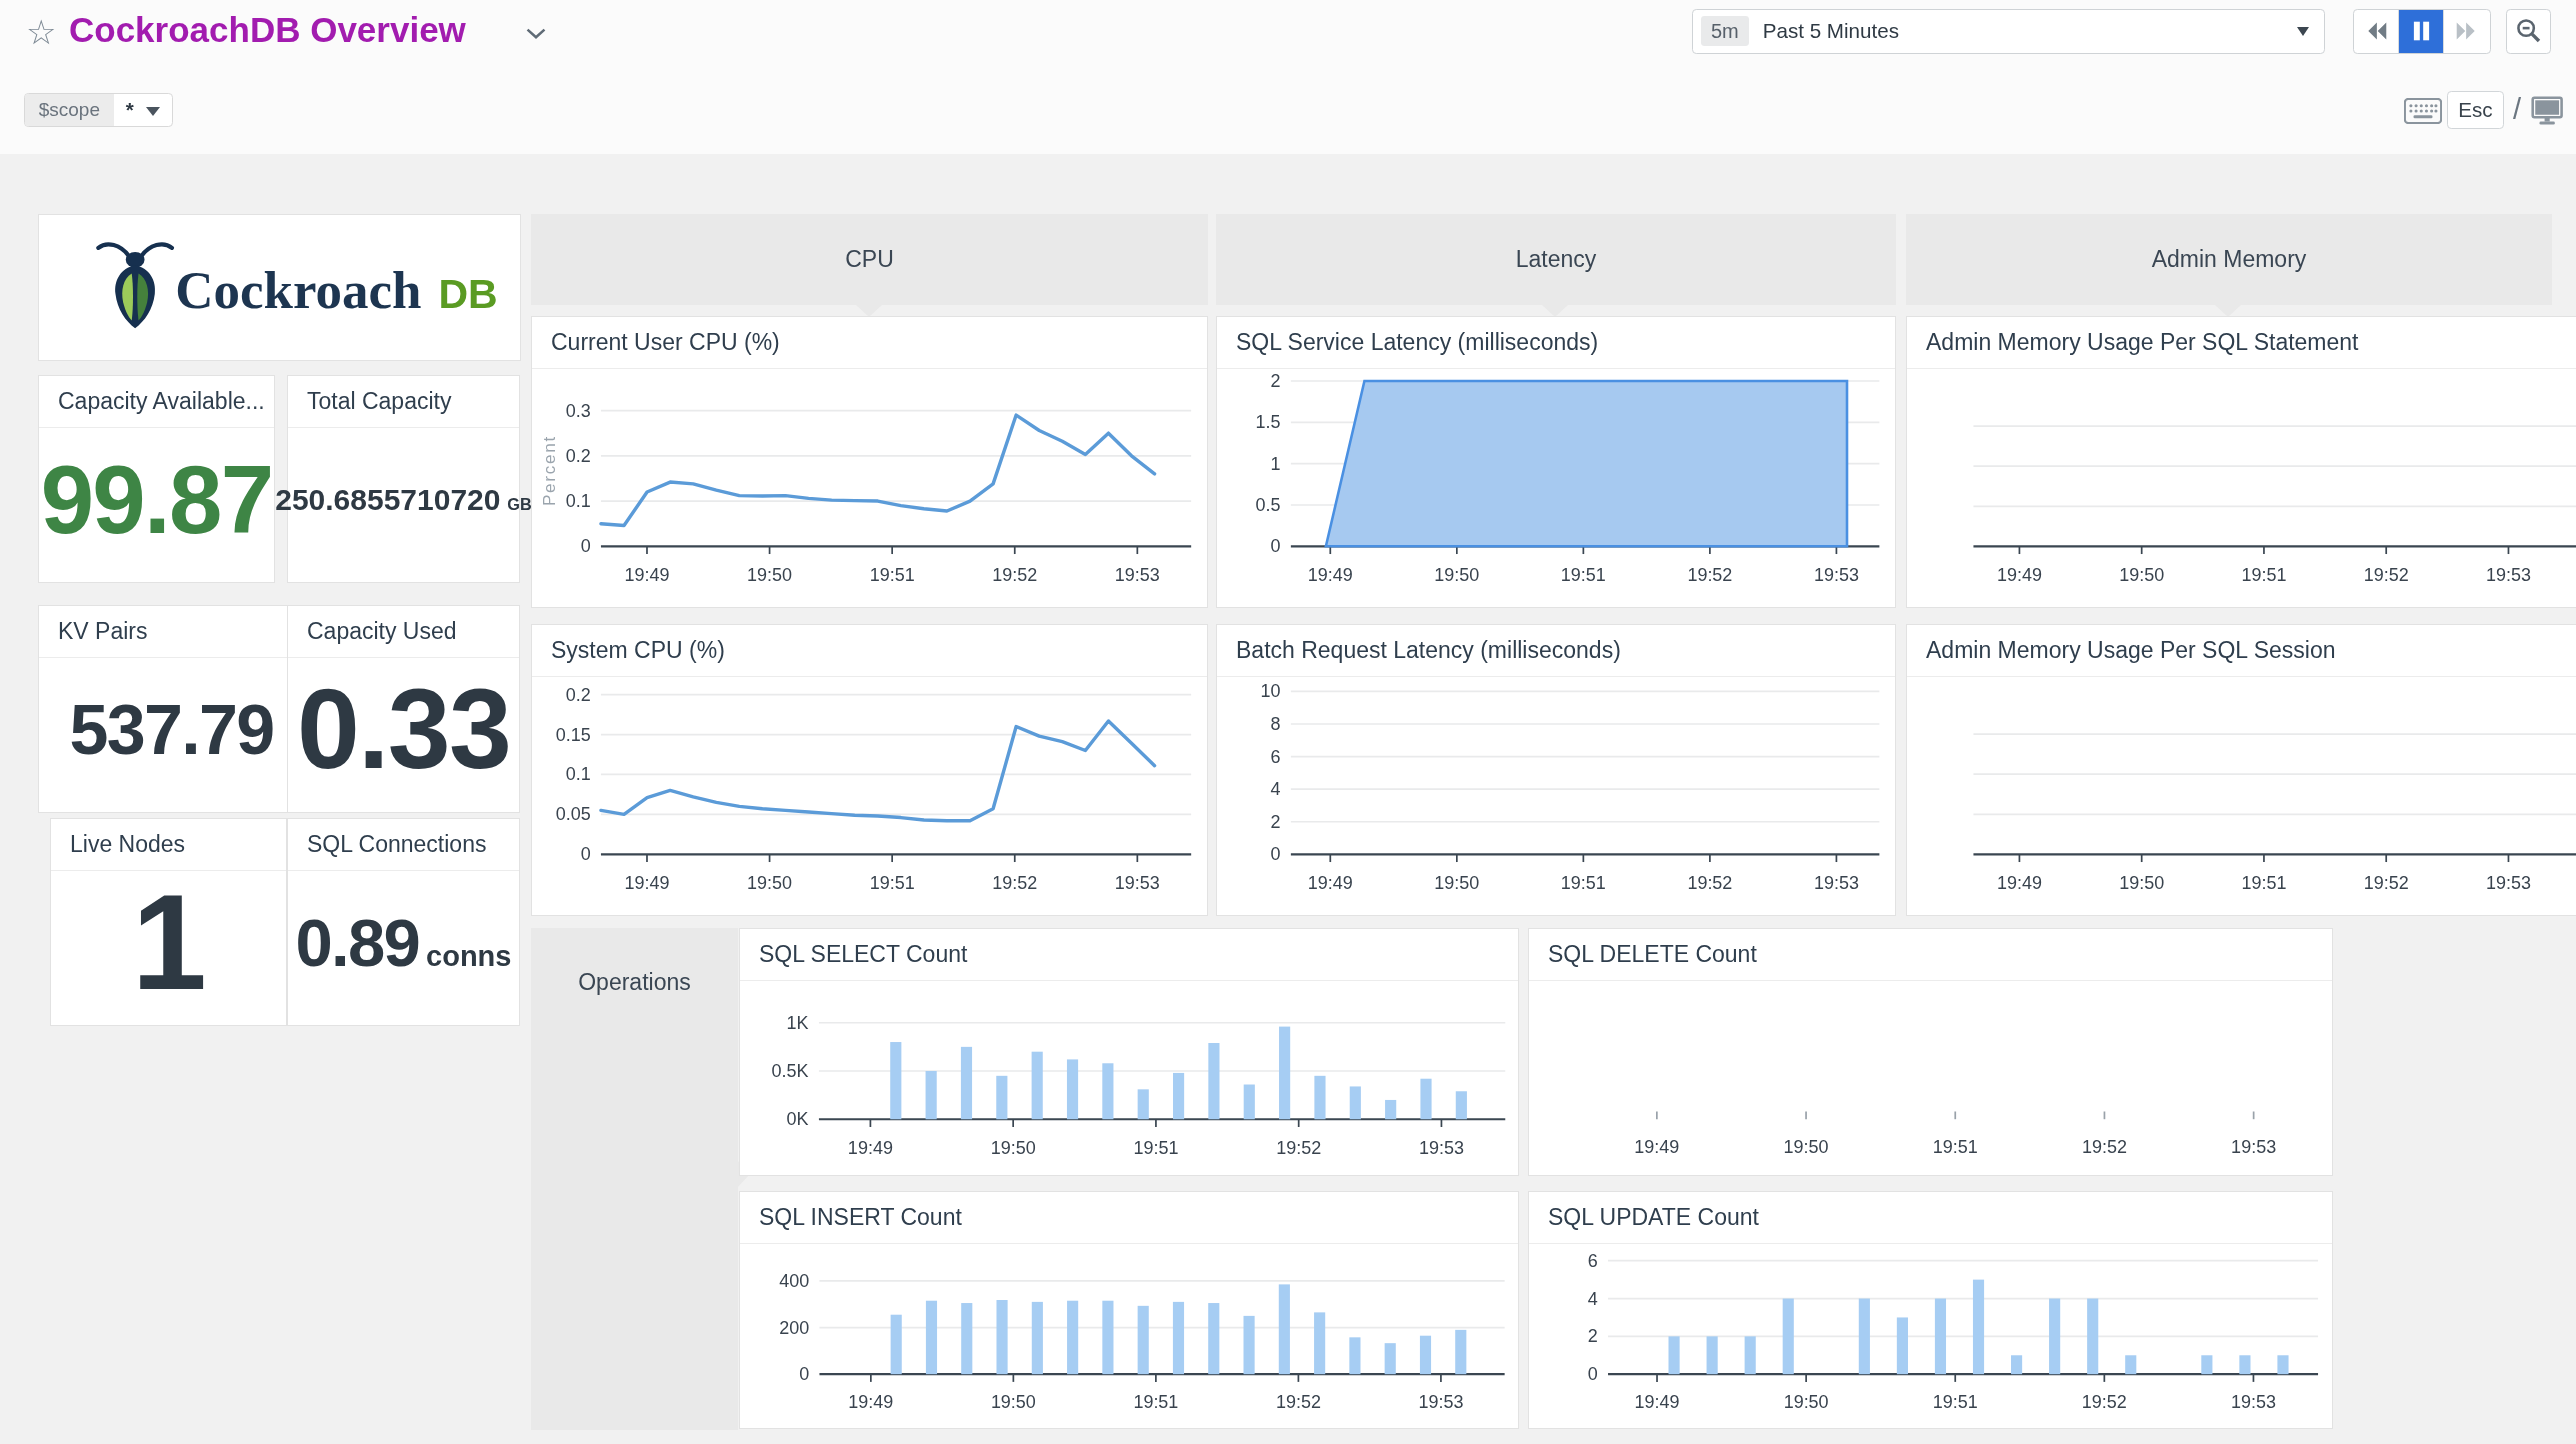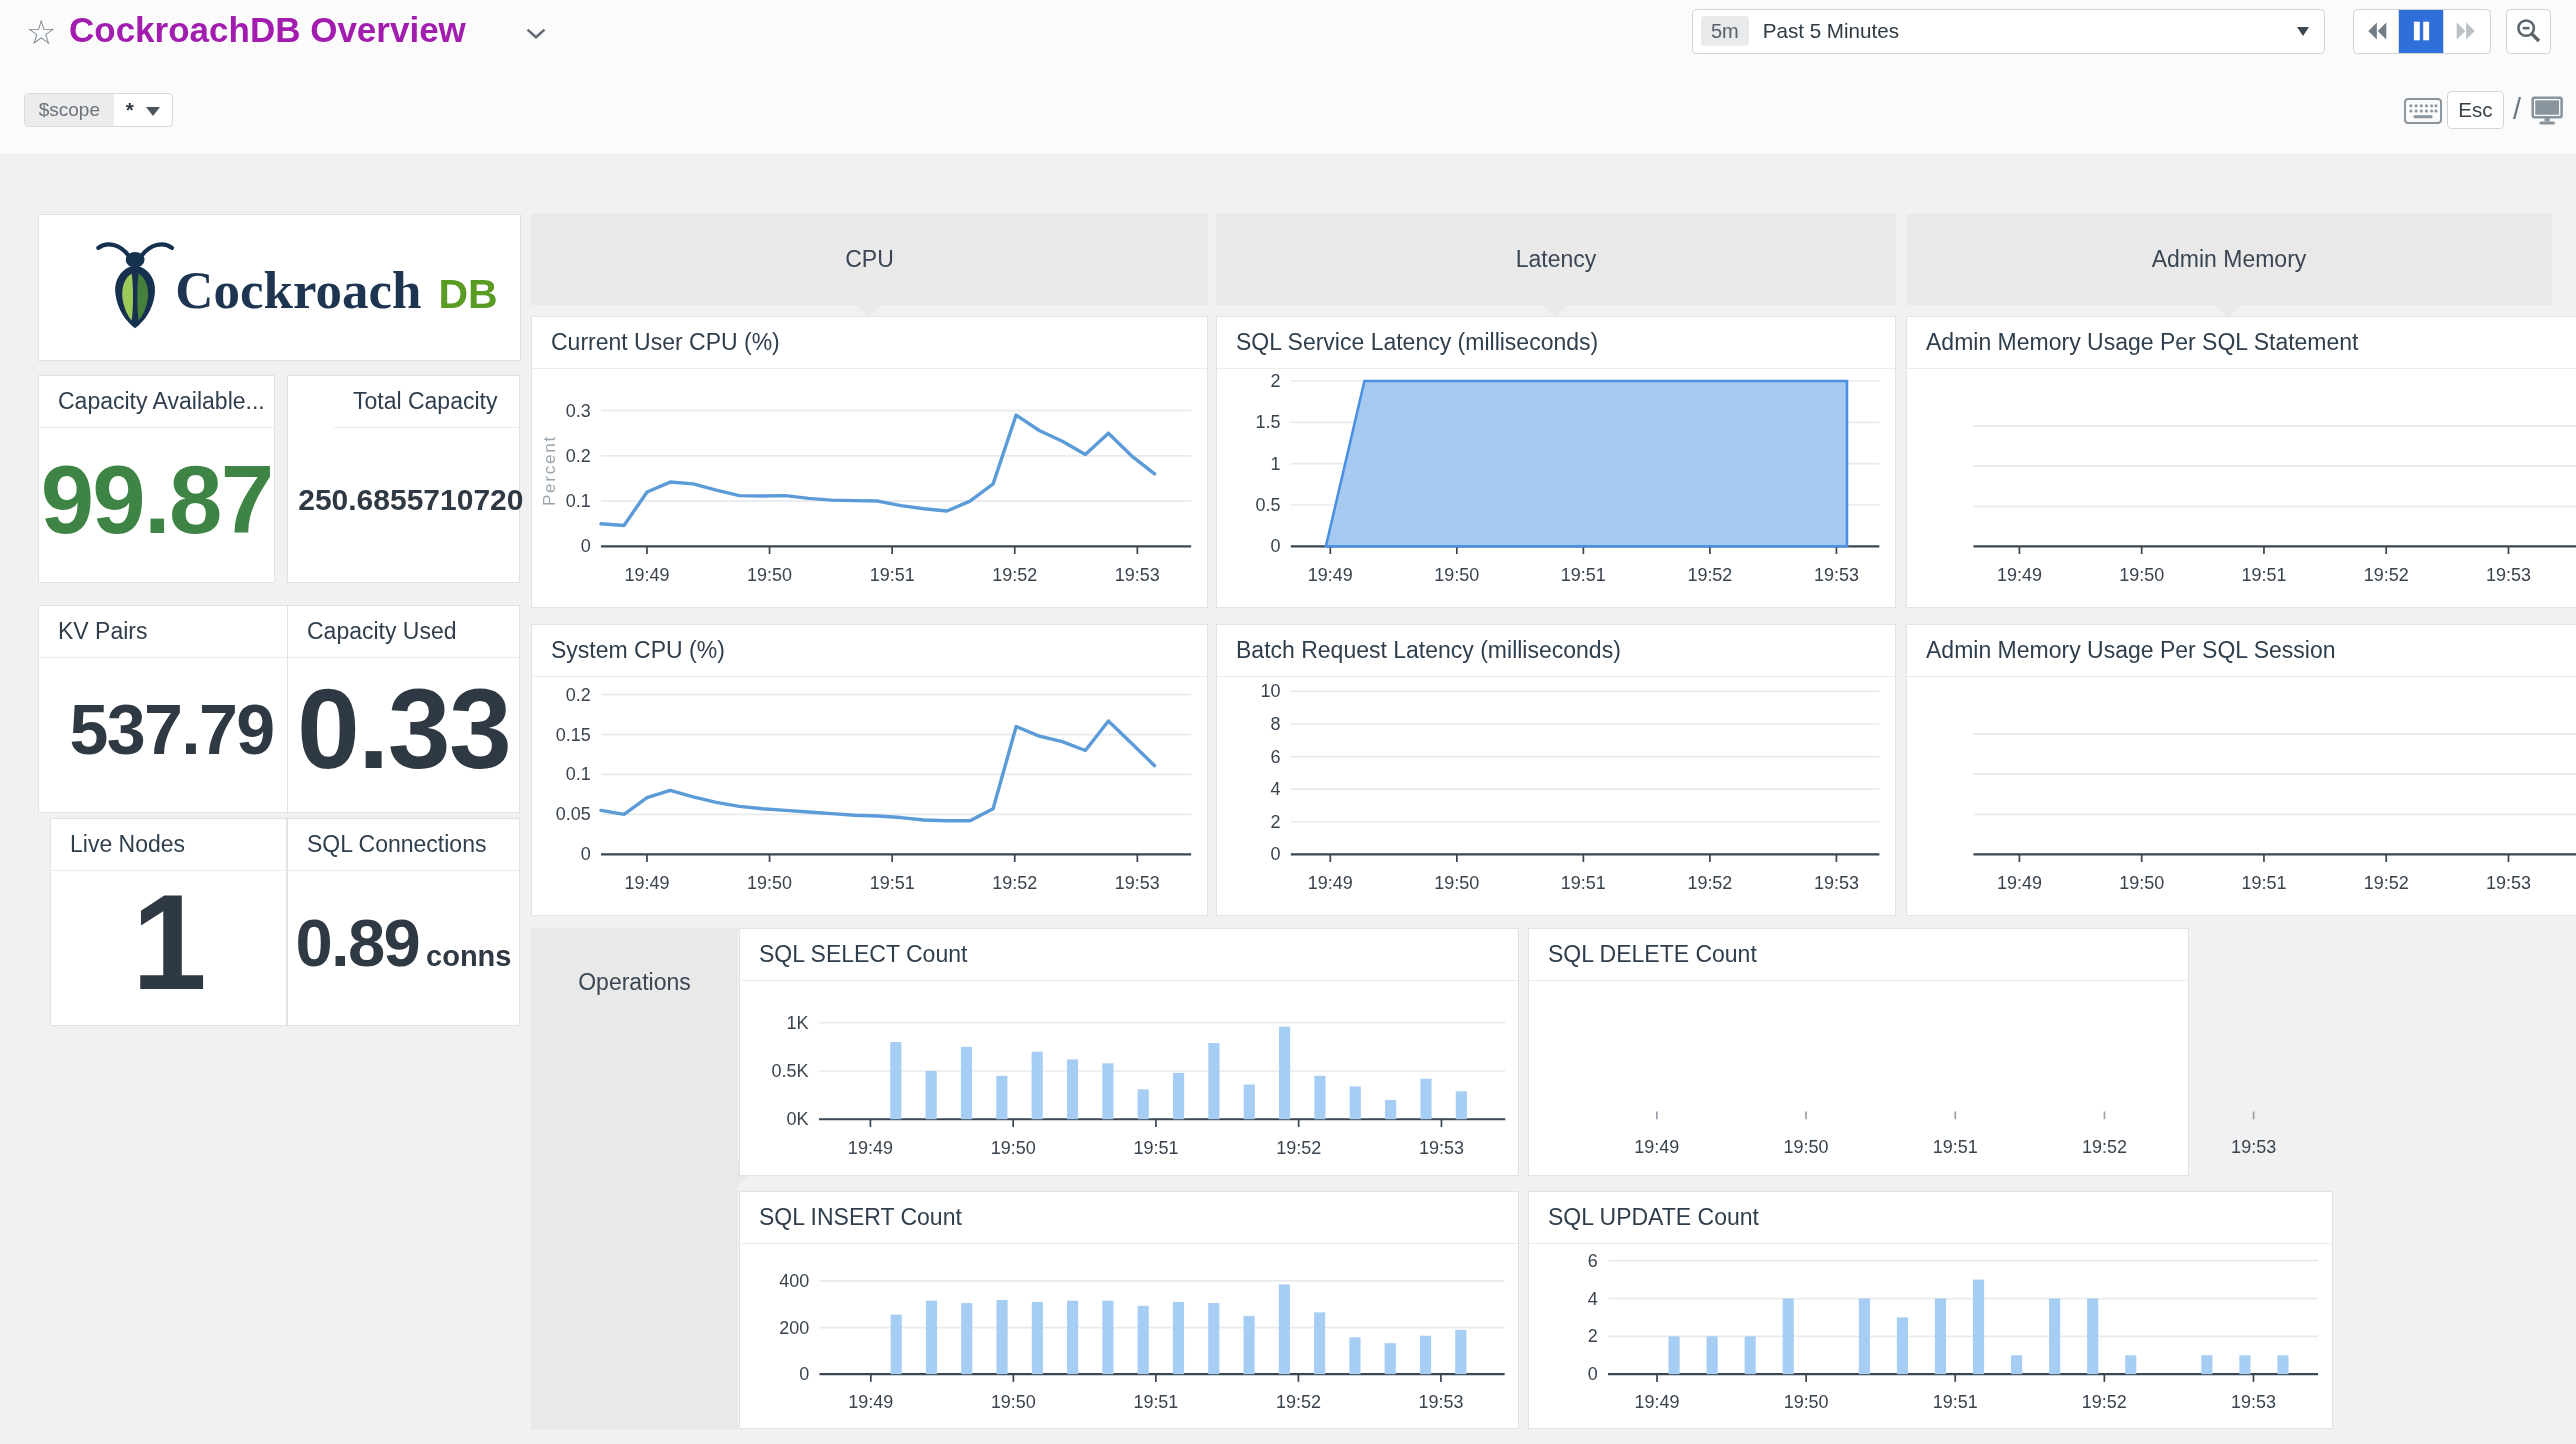--- a/index.html
+++ b/index.html
@@ -63,36 +63,36 @@
   #card-sql-connections .value{font-size:67px;}
   #card-sql-connections .unit{font-size:29px;}
   
   .logowrap{display:flex;align-items:center;justify-content:center;height:100%;}
   
   text.tick{font-family:"Liberation Sans",sans-serif;font-size:21px;fill:#39434e;}
   text.ylab{font-family:"Liberation Sans",sans-serif;font-size:20px;fill:#9aa4ad;letter-spacing:2px;}
   
   #p-logo{left:38px;top:214px;width:483px;height:147px;padding-left:36px;}
   #card-capacity-available{left:38px;top:375px;width:237px;height:208px;}
-  #card-total-capacity{left:287px;top:375px;width:233px;height:208px;padding-left:46px;}
+  #card-total-capacity{left:287px;top:375px;width:233px;height:208px;}
   #card-kv-pairs{left:38px;top:605px;width:267px;height:208px;}
   #card-capacity-used{left:287px;top:605px;width:233px;height:208px;}
   #card-live-nodes{left:50px;top:818px;width:237px;height:208px;}
   #card-sql-connections{left:287px;top:818px;width:233px;height:208px;}
   #gh-cpu{left:531px;top:214px;width:677px;height:91px;}
   #gh-latency{left:1216px;top:214px;width:680px;height:91px;}
   #gh-admin{left:1906px;top:214px;width:646px;height:91px;}
   #p-cu{left:531px;top:316px;width:677px;height:292px;}
   #p-sy{left:531px;top:624px;width:677px;height:292px;}
   #p-sl{left:1216px;top:316px;width:680px;height:292px;}
   #p-br{left:1216px;top:624px;width:680px;height:292px;}
   #p-am1{left:1906px;top:316px;width:677px;height:292px;}
   #p-am2{left:1906px;top:624px;width:677px;height:292px;}
   #p-sel{left:739px;top:928px;width:780px;height:248px;}
-  #p-del{left:1528px;top:928px;width:661px;height:248px;}
+  #p-del{left:1528px;top:928px;width:805px;height:248px;}
   #p-ins{left:739px;top:1191px;width:780px;height:238px;}
   #p-upd{left:1528px;top:1191px;width:805px;height:238px;}
 </style>
 </head>
 <body>
 
 <div class="hdr"></div>
 
 <span class="star">☆</span>
 <div class="title">CockroachDB Overview</div>

